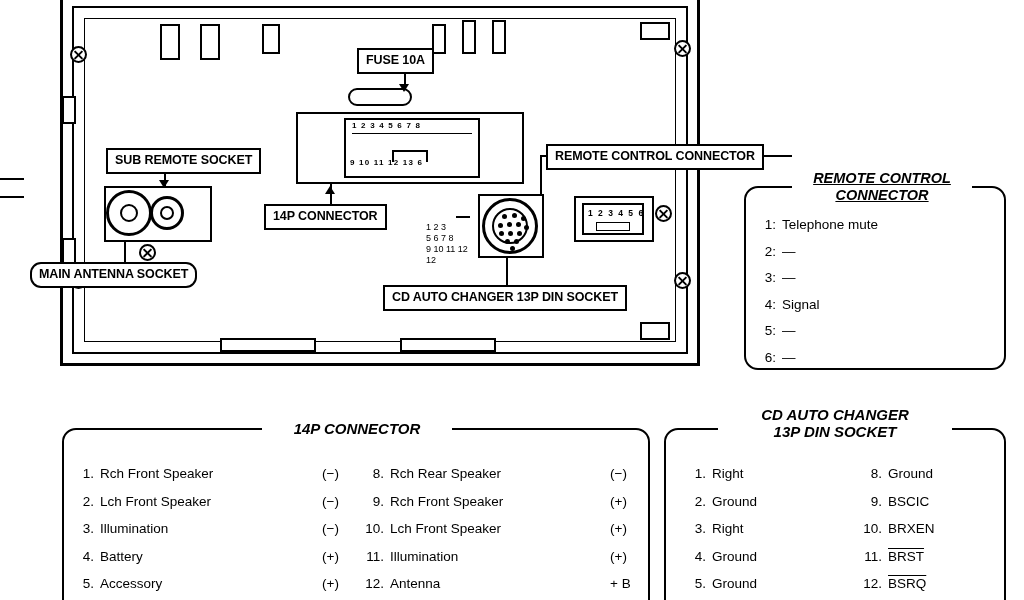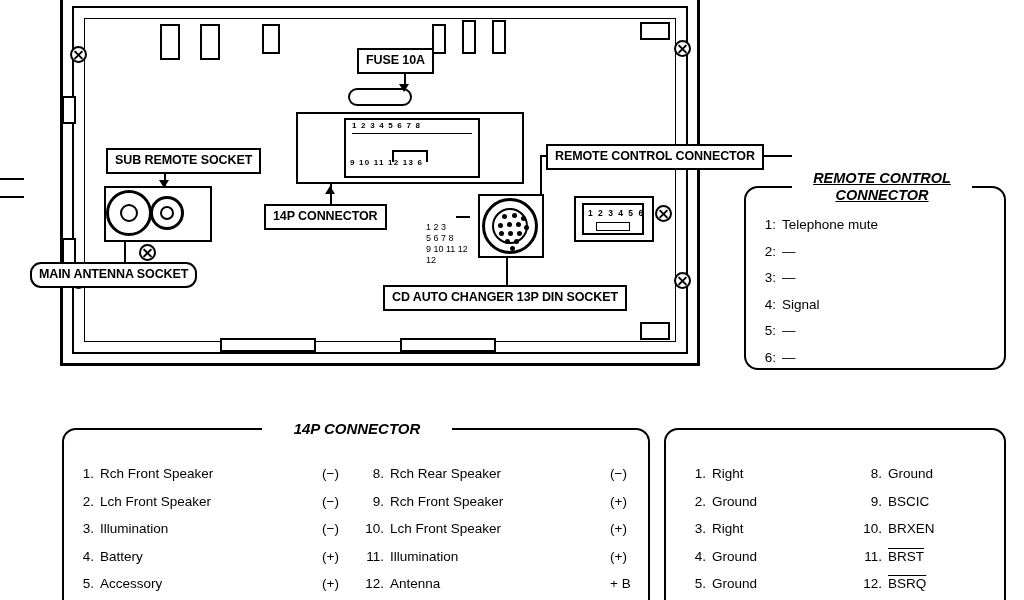--- a/index.html
+++ b/index.html
@@ -280,20 +280,24 @@
     </div>
     <div class="legend-row" style="margin-bottom:14px;">
       <div class="num" style="width:32px;">12.</div>
       <div class="nm">Antenna</div>
       <div class="sg">+ B</div>
     </div>
 
   </div>
 
   <div class="panel" style="left:664px; top:428px; width:342px; height:190px;"></div>
+  <div class="panel-title" style="left:718px; top:406px; width:234px; font-size:15px;">
+    <span>CD AUTO CHANGER</span><br>
+    <span>13P DIN SOCKET</span>
+  </div>
 
   <div class="abs" style="left:688px; top:467px; width:130px;">
     <div class="legend-row" style="margin-bottom:14px;">
       <div class="num">1.</div>
       <div class="nm">Right</div>
     </div>
     <div class="legend-row" style="margin-bottom:14px;">
       <div class="num">2.</div>
       <div class="nm">Ground</div>
     </div>

